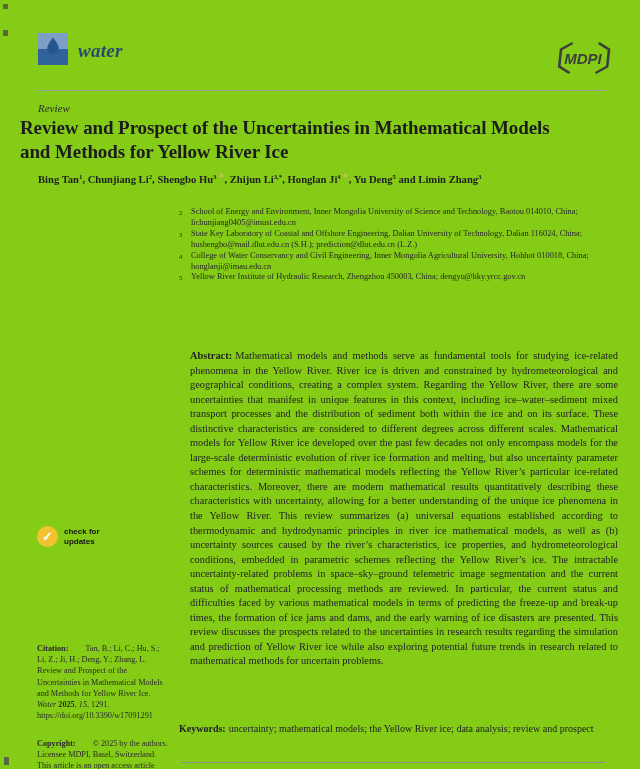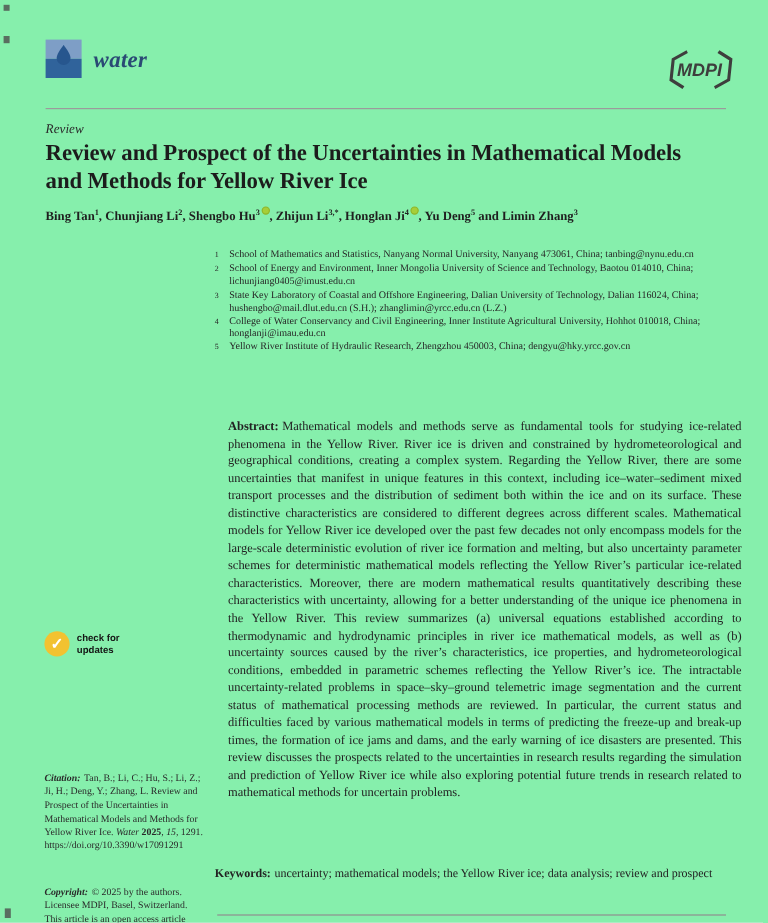--- a/index.html
+++ b/index.html
@@ -1,40 +1,40 @@
 <!DOCTYPE html>
 <html><head>
 <meta charset="utf-8">
 <style>
   html,body{margin:0;padding:0;background:#e8e8e8;}
   .page{
     position:relative;
     width:640px;height:769px;
     margin:0 auto;
-    background:#86efac;
+    background:#84cc16;
     overflow:hidden;
     font-family:"Liberation Serif", serif;
     color:#232323;
     -webkit-font-smoothing:antialiased;
   }
   
   .logo-square{position:absolute;left:38px;top:33px;width:30px;height:32px;}
   .logo-top{position:absolute;left:0;top:0;width:30px;height:16px;background:#7e9ec6;}
   .logo-bottom{position:absolute;left:0;top:16px;width:30px;height:16px;background:#30639b;}
   .logo-drop{position:absolute;left:7px;top:4px;width:16px;height:18px;}
   .logo-word{
     position:absolute;left:78px;top:40px;
     font-style:italic;font-weight:600;font-size:19px;color:#2a4a74;letter-spacing:.3px;
   }
   .mdpi-logo{position:absolute;left:552px;top:40px;width:62px;height:36px;}
   .header-rule{position:absolute;left:38px;top:90px;width:567px;height:1px;background:#9b9b9b;}
   
   .review-label{position:absolute;left:38px;top:102px;font-style:italic;font-size:11px;color:#2b2b2b;}
   .title{
-    position:absolute;left:38px;top:116px;width:545px;
+    position:absolute;left:20px;top:116px;width:545px;
     font-size:19px;font-weight:700;line-height:23.5px;color:#1c1c1c;letter-spacing:-.1px;
   }
   .authors{
     position:absolute;left:38px;top:172px;width:575px;
     font-size:10.6px;font-weight:700;color:#1f1f1f;white-space:nowrap;
   }
   .sup{font-size:6.9px;vertical-align:4px;}
   .orcid{
     display:inline-block;width:7px;height:7px;border-radius:50%;
     background:#a6ce39;border:1px solid #8fb52a;box-sizing:border-box;
@@ -65,21 +65,21 @@
   }
   .badge-text{
     margin-left:6px;font-family:"Liberation Sans",sans-serif;
     font-weight:700;font-size:8px;line-height:9.5px;color:#141414;
   }
   .side{position:absolute;left:37px;width:133px;font-size:8.2px;line-height:11.2px;color:#2a2a2a;}
   .side-editors{top:555px;}
   .side-dates{top:584px;line-height:11.4px;}
   .side-citation{top:643px;}
   .side-copyright{top:738px;}
-  .side b{margin-right:3px;font-style:italic;}
+  .side b{margin-right:17px;}
   .it{font-style:italic;}
   .bd{font-weight:700;}
   
   .artifact{position:absolute;background:#4e4e4e;opacity:.8;}
   .a1{left:3px;top:4px;width:5px;height:5px;}
   .a2{left:3px;top:30px;width:5px;height:6px;}
   .a3{left:4px;top:757px;width:5px;height:8px;}
 </style>
 </head>
 <body>
@@ -111,34 +111,30 @@
 
   <div class="review-label">Review</div>
   <h1 class="title" style="margin:0;">Review and Prospect of the Uncertainties in Mathematical Models and Methods for Yellow River Ice</h1>
 
   <div class="authors">
     <span>Bing Tan</span><span class="sup">1</span><span>, </span><span>Chunjiang Li</span><span class="sup">2</span><span>, </span><span>Shengbo Hu</span><span class="sup">3</span><span class="orcid"></span><span>, </span><span>Zhijun Li</span><span class="sup">3,*</span><span>, </span><span>Honglan Ji</span><span class="sup">4</span><span class="orcid"></span><span>, </span><span>Yu Deng</span><span class="sup">5</span><span> and </span><span>Limin Zhang</span><span class="sup">3</span>
   </div>
 
   <div class="affiliations">
     <div class="affil-row">
-      <span class="affil-num">1</span>
-      <span class="affil-text">School of Mathematics and Statistics, Nanyang Normal University, Nanyang 473061, China; tanbing@nynu.edu.cn</span>
-    </div>
-    <div class="affil-row">
       <span class="affil-num">2</span>
       <span class="affil-text">School of Energy and Environment, Inner Mongolia University of Science and Technology, Baotou 014010, China; lichunjiang0405@imust.edu.cn</span>
     </div>
     <div class="affil-row">
       <span class="affil-num">3</span>
-      <span class="affil-text">State Key Laboratory of Coastal and Offshore Engineering, Dalian University of Technology, Dalian 116024, China; hushengbo@mail.dlut.edu.cn (S.H.); zhanglimin@yrcc.edu.cn (L.Z.)</span>
+      <span class="affil-text">State Key Laboratory of Coastal and Offshore Engineering, Dalian University of Technology, Dalian 116024, China; hushengbo@mail.dlut.edu.cn (S.H.); prediction@dlut.edu.cn (L.Z.)</span>
     </div>
     <div class="affil-row">
       <span class="affil-num">4</span>
-      <span class="affil-text">College of Water Conservancy and Civil Engineering, Inner Institute Agricultural University, Hohhot 010018, China; honglanji@imau.edu.cn</span>
+      <span class="affil-text">College of Water Conservancy and Civil Engineering, Inner Mongolia Agricultural University, Hohhot 010018, China; honglanji@imau.edu.cn</span>
     </div>
     <div class="affil-row">
       <span class="affil-num">5</span>
       <span class="affil-text">Yellow River Institute of Hydraulic Research, Zhengzhou 450003, China; dengyu@hky.yrcc.gov.cn</span>
     </div>
   </div>
 
   <p class="abstract" style="margin:0;"><b>Abstract:</b><span>Mathematical models and methods serve as fundamental tools for studying ice-related phenomena in the Yellow River. River ice is driven and constrained by hydrometeorological and geographical conditions, creating a complex system. Regarding the Yellow River, there are some uncertainties that manifest in unique features in this context, including ice–water–sediment mixed transport processes and the distribution of sediment both within the ice and on its surface. These distinctive characteristics are considered to different degrees across different scales. Mathematical models for Yellow River ice developed over the past few decades not only encompass models for the large-scale deterministic evolution of river ice formation and melting, but also uncertainty parameter schemes for deterministic mathematical models reflecting the Yellow River’s particular ice-related characteristics. Moreover, there are modern mathematical results quantitatively describing these characteristics with uncertainty, allowing for a better understanding of the unique ice phenomena in the Yellow River. This review summarizes (a) universal equations established according to thermodynamic and hydrodynamic principles in river ice mathematical models, as well as (b) uncertainty sources caused by the river’s characteristics, ice properties, and hydrometeorological conditions, embedded in parametric schemes reflecting the Yellow River’s ice. The intractable uncertainty-related problems in space–sky–ground telemetric image segmentation and the current status of mathematical processing methods are reviewed. In particular, the current status and difficulties faced by various mathematical models in terms of predicting the freeze-up and break-up times, the formation of ice jams and dams, and the early warning of ice disasters are presented. This review discusses the prospects related to the uncertainties in research results regarding the simulation and prediction of Yellow River ice while also exploring potential future trends in research related to mathematical methods for uncertain problems.</span></p>
 
   <p class="keywords" style="margin:0;"><b>Keywords:</b><span>uncertainty; mathematical models; the Yellow River ice; data analysis; review and prospect</span></p>

